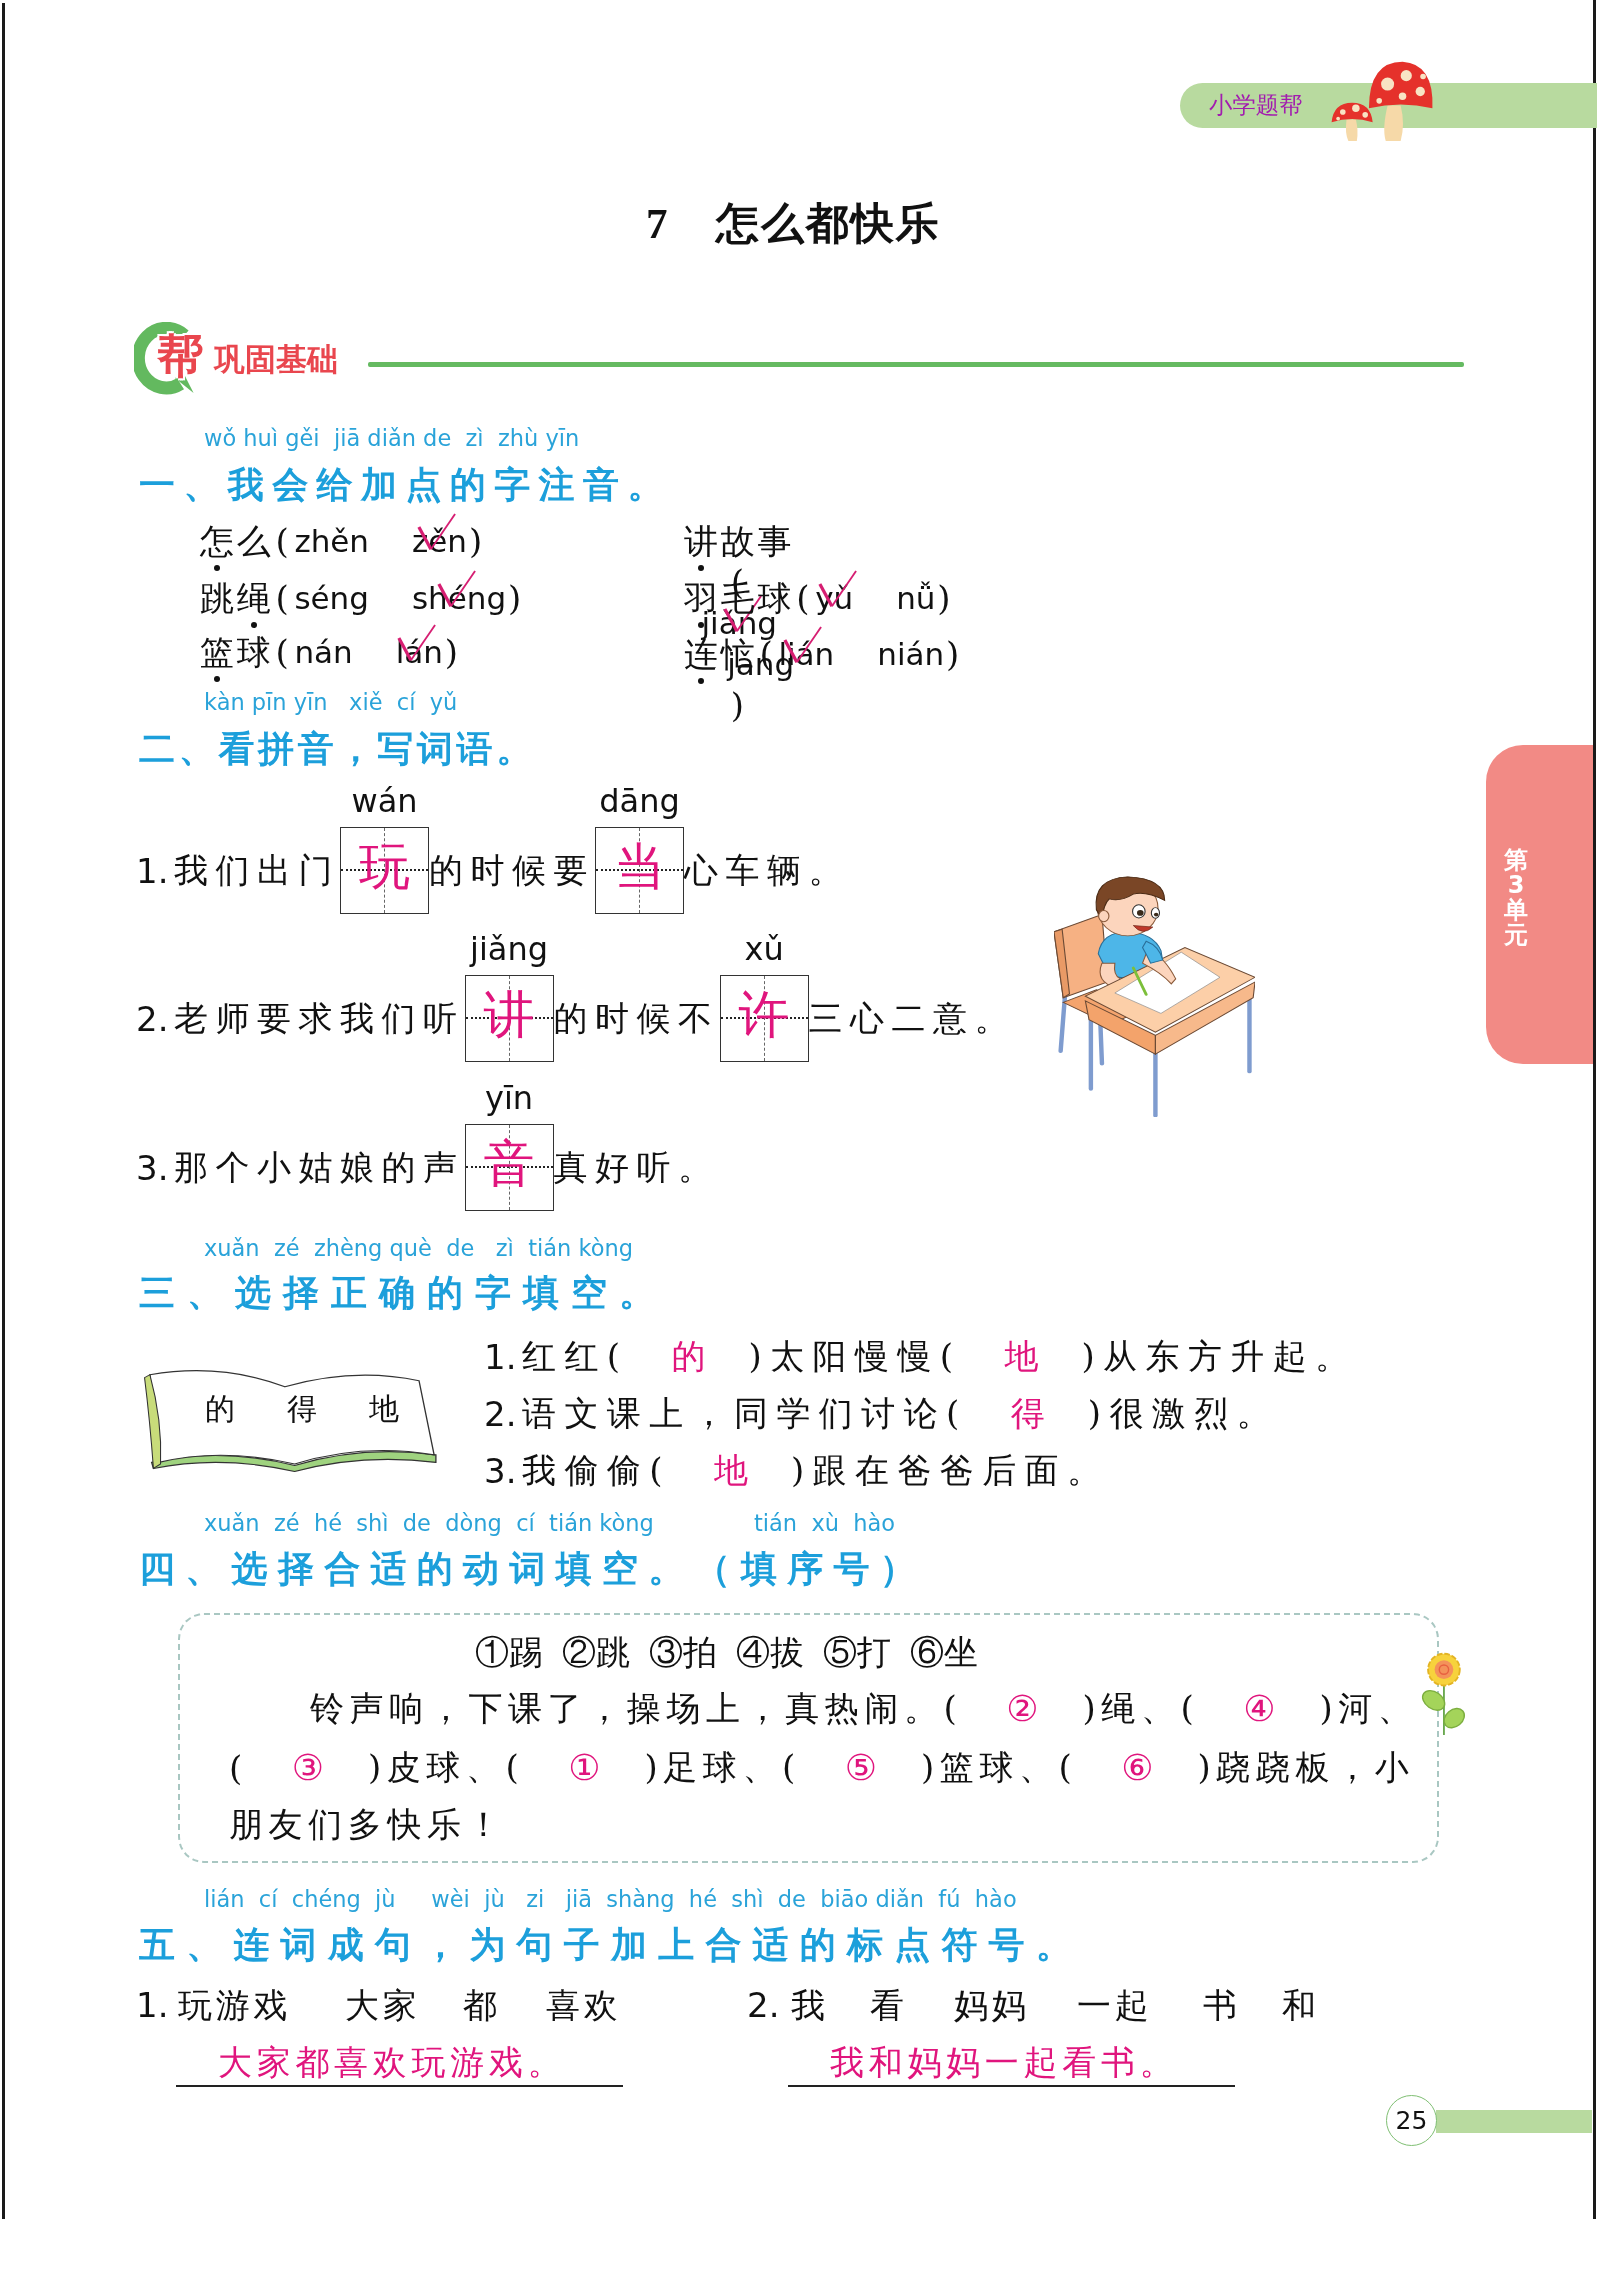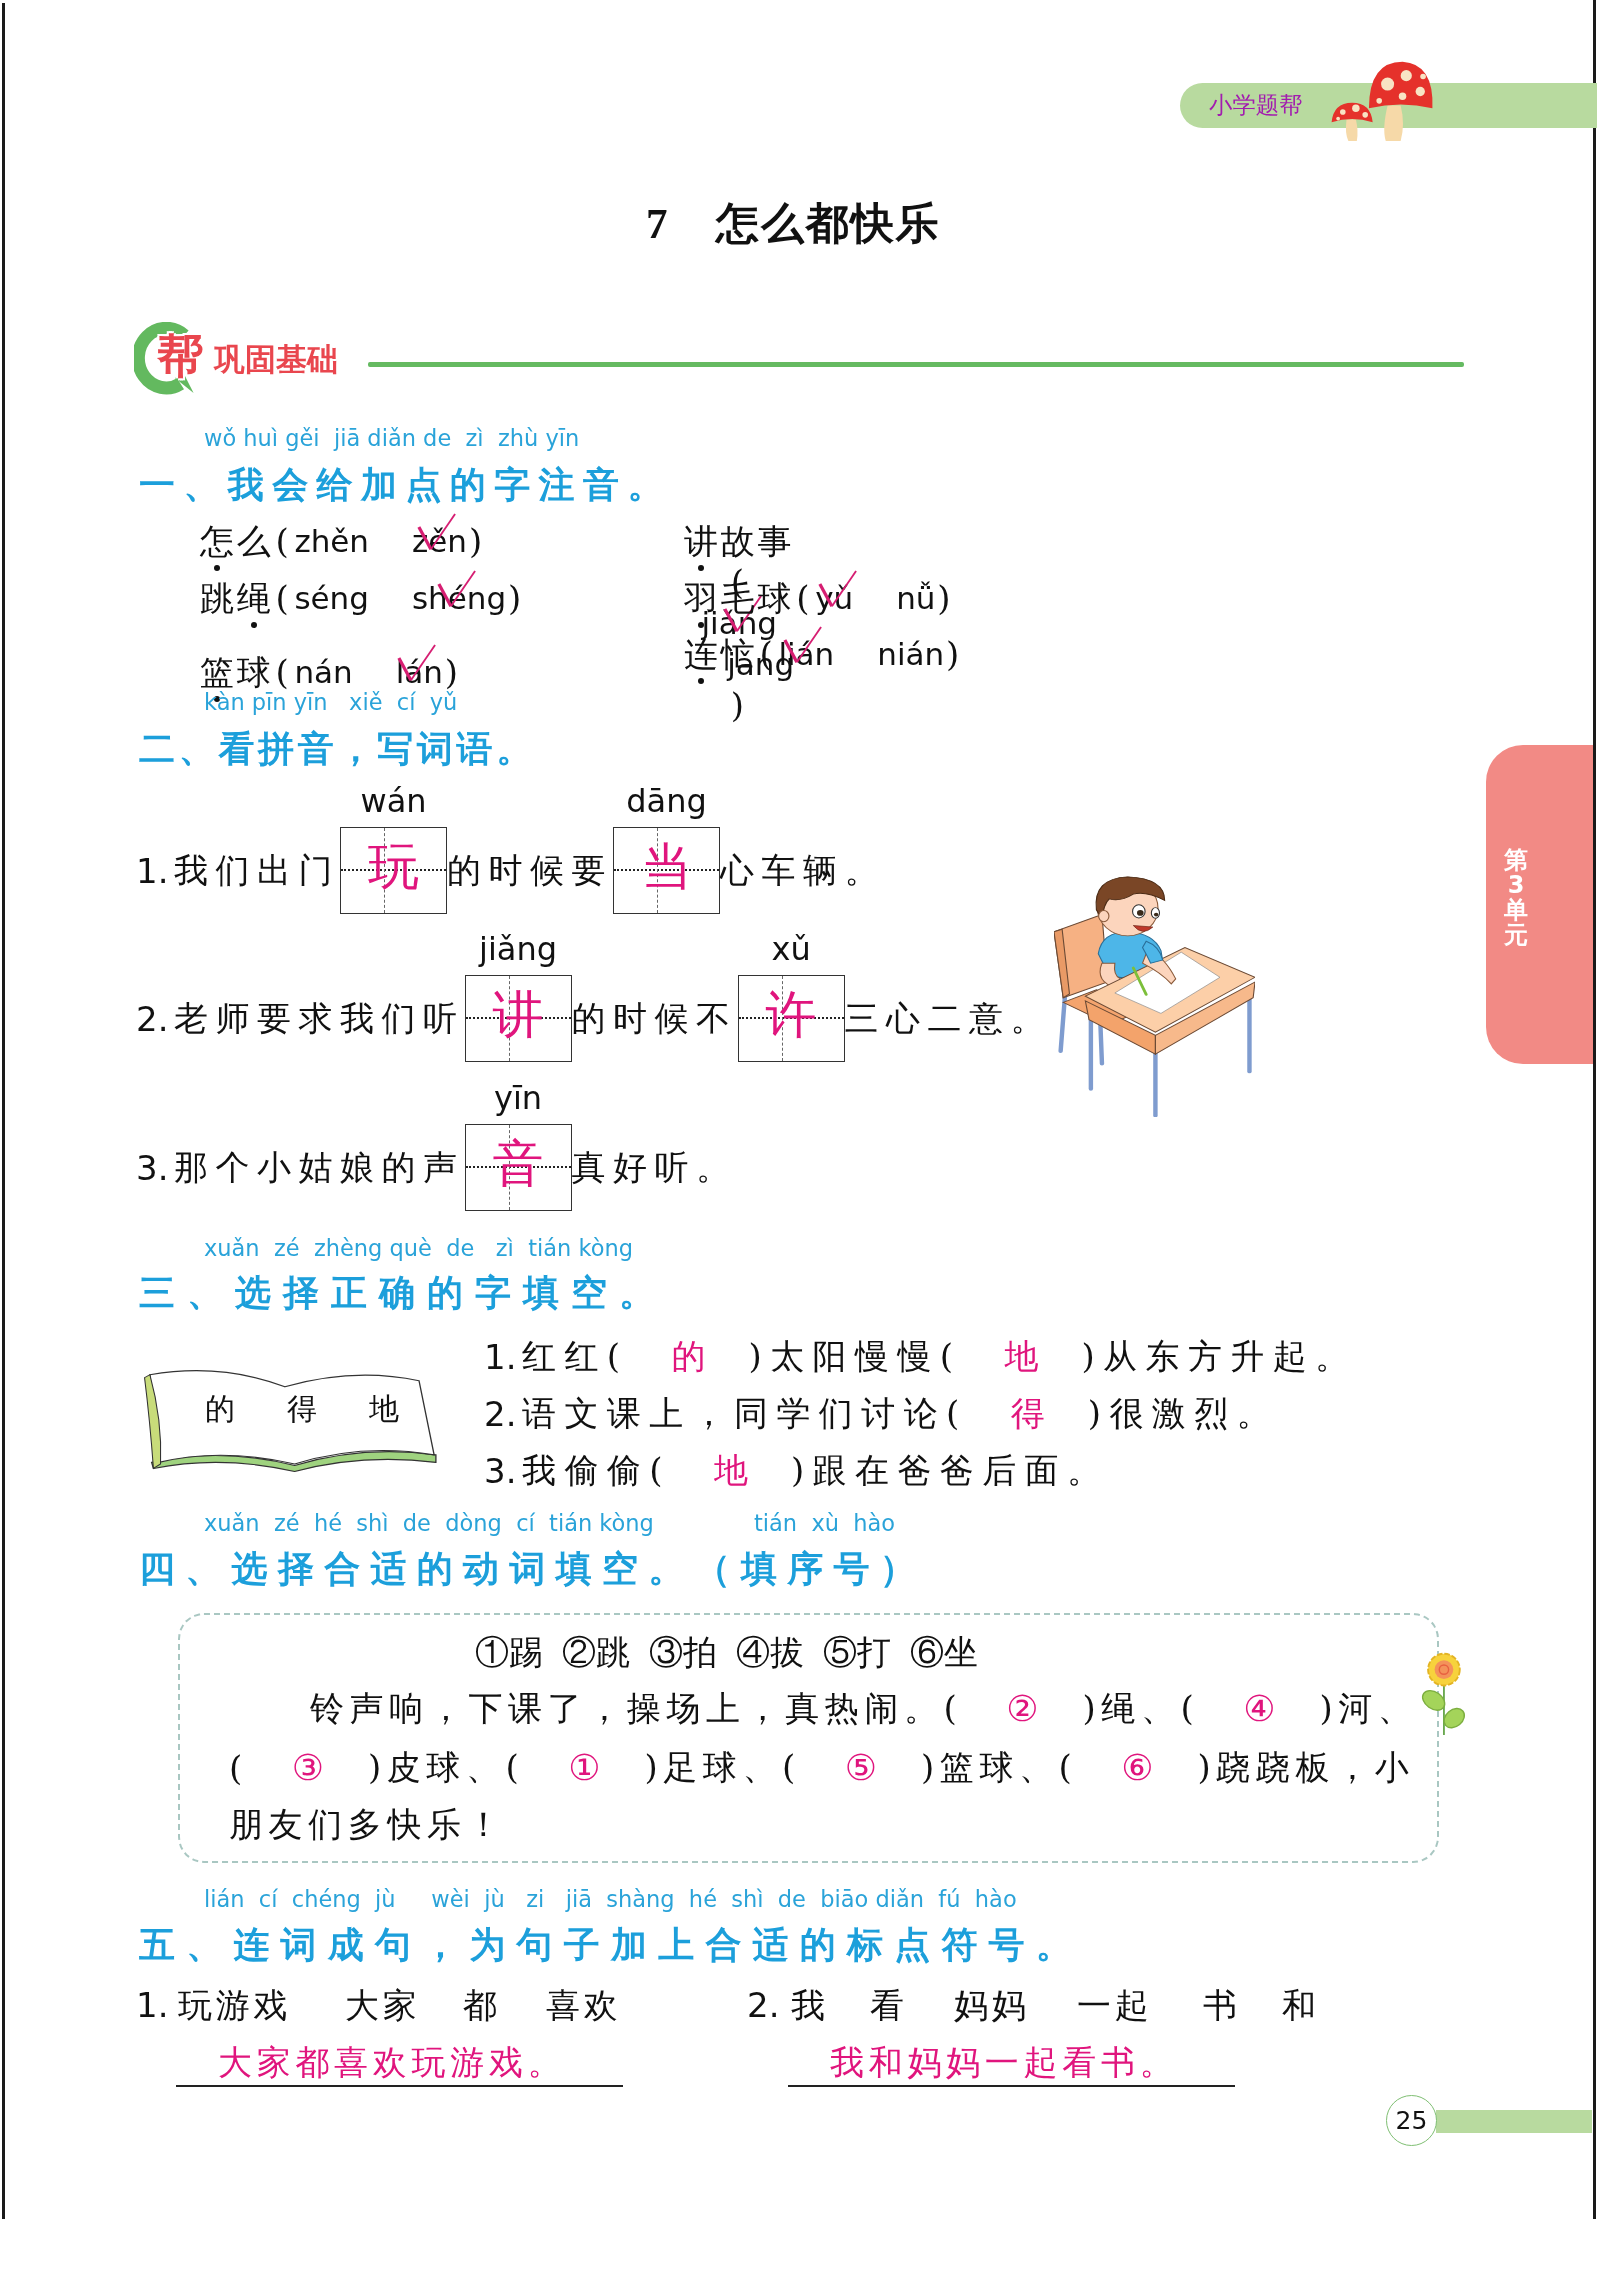--- a/index.html
+++ b/index.html
@@ -40,21 +40,21 @@
   .dotted::after { content:""; position:absolute; left:50%; bottom:-9.4px; width:6.6px; height:6.6px; margin-left:-4.7px; border-radius:50%; background:#111; }
   .paren { font-family:"DejaVu Serif", serif; margin:0 5.6px 0 1.9px; }
   .opt { position:relative; display:inline-block; font-family:"DejaVu Sans", sans-serif; font-size:31px; }
   .opt + .opt { margin-left:43px; }
   .check { position:absolute; left:3.7px; top:-7.5px; width:41px; height:39px; overflow:visible; }
 
   
   .s2-q { position:absolute; left:136px; height:87px; display:flex; align-items:center; white-space:nowrap; font-size:34px; }
   .num { font-family:"DejaVu Sans", sans-serif; font-size:34px; margin-right:5.6px; }
   .s2-text { font-family:"DejaVu Serif", serif; letter-spacing:7.5px; }
-  .tzg { position:relative; width:87px; height:85px; border:1.4px solid #333; flex:none;padding-left:18px; }
+  .tzg { position:relative; width:87px; height:85px; border:1.4px solid #333; flex:none; }
   .tzg .hline { position:absolute; left:0; right:0; top:41px; border-top:2.8px dotted #222; }
   .tzg .vline { position:absolute; top:0; bottom:0; left:43px; border-left:0.9px dashed #666; }
   .tzg .ans { position:absolute; left:0; right:0; top:13px; text-align:center; font-size:51px; line-height:1; color:#e0157d; font-family:"DejaVu Serif", serif; }
   .tzg .py { position:absolute; left:50%; top:-43px; transform:translateX(-50%); font-size:32px; line-height:1; color:#111; font-family:"DejaVu Sans", sans-serif; white-space:nowrap; }
 
   .boy { position:absolute; left:1054px; top:869px; width:201px; height:248px; }
 
   
   .book { position:absolute; left:141px; top:1352px; width:302px; height:121px; }
   .bank-char { position:absolute; top:1394px; font-size:30px; line-height:1; font-family:"DejaVu Serif", serif; }
@@ -141,21 +141,21 @@
 <div class="s1-row" style="left:200px;top:578px;">
   <span class="s1-word"><span>跳</span><span class="dotted">绳</span><span></span></span>
   <span class="paren">(</span>
   <span class="opt">séng</span>
   <span class="opt"><span>shéng</span><svg class="check" style="left:24px;" viewBox="0 0 44 42">
         <path d="M3 14 L16 38" stroke="#d61e72" stroke-width="3.5" fill="none"></path>
         <path d="M16 38 L42 0" stroke="#d61e72" stroke-width="2" fill="none"></path>
       </svg></span>
   <span class="paren">)</span>
 </div>
-<div class="s1-row" style="left:200px;top:652px;">
+<div class="s1-row" style="left:200px;top:632px;">
   <span class="s1-word"><span></span><span class="dotted">篮</span><span>球</span></span>
   <span class="paren">(</span>
   <span class="opt">nán</span>
   <span class="opt"><span>lán</span><svg class="check" style="left:0px;" viewBox="0 0 44 42">
         <path d="M3 14 L16 38" stroke="#d61e72" stroke-width="3.5" fill="none"></path>
         <path d="M16 38 L42 0" stroke="#d61e72" stroke-width="2" fill="none"></path>
       </svg></span>
   <span class="paren">)</span>
 </div>
 

